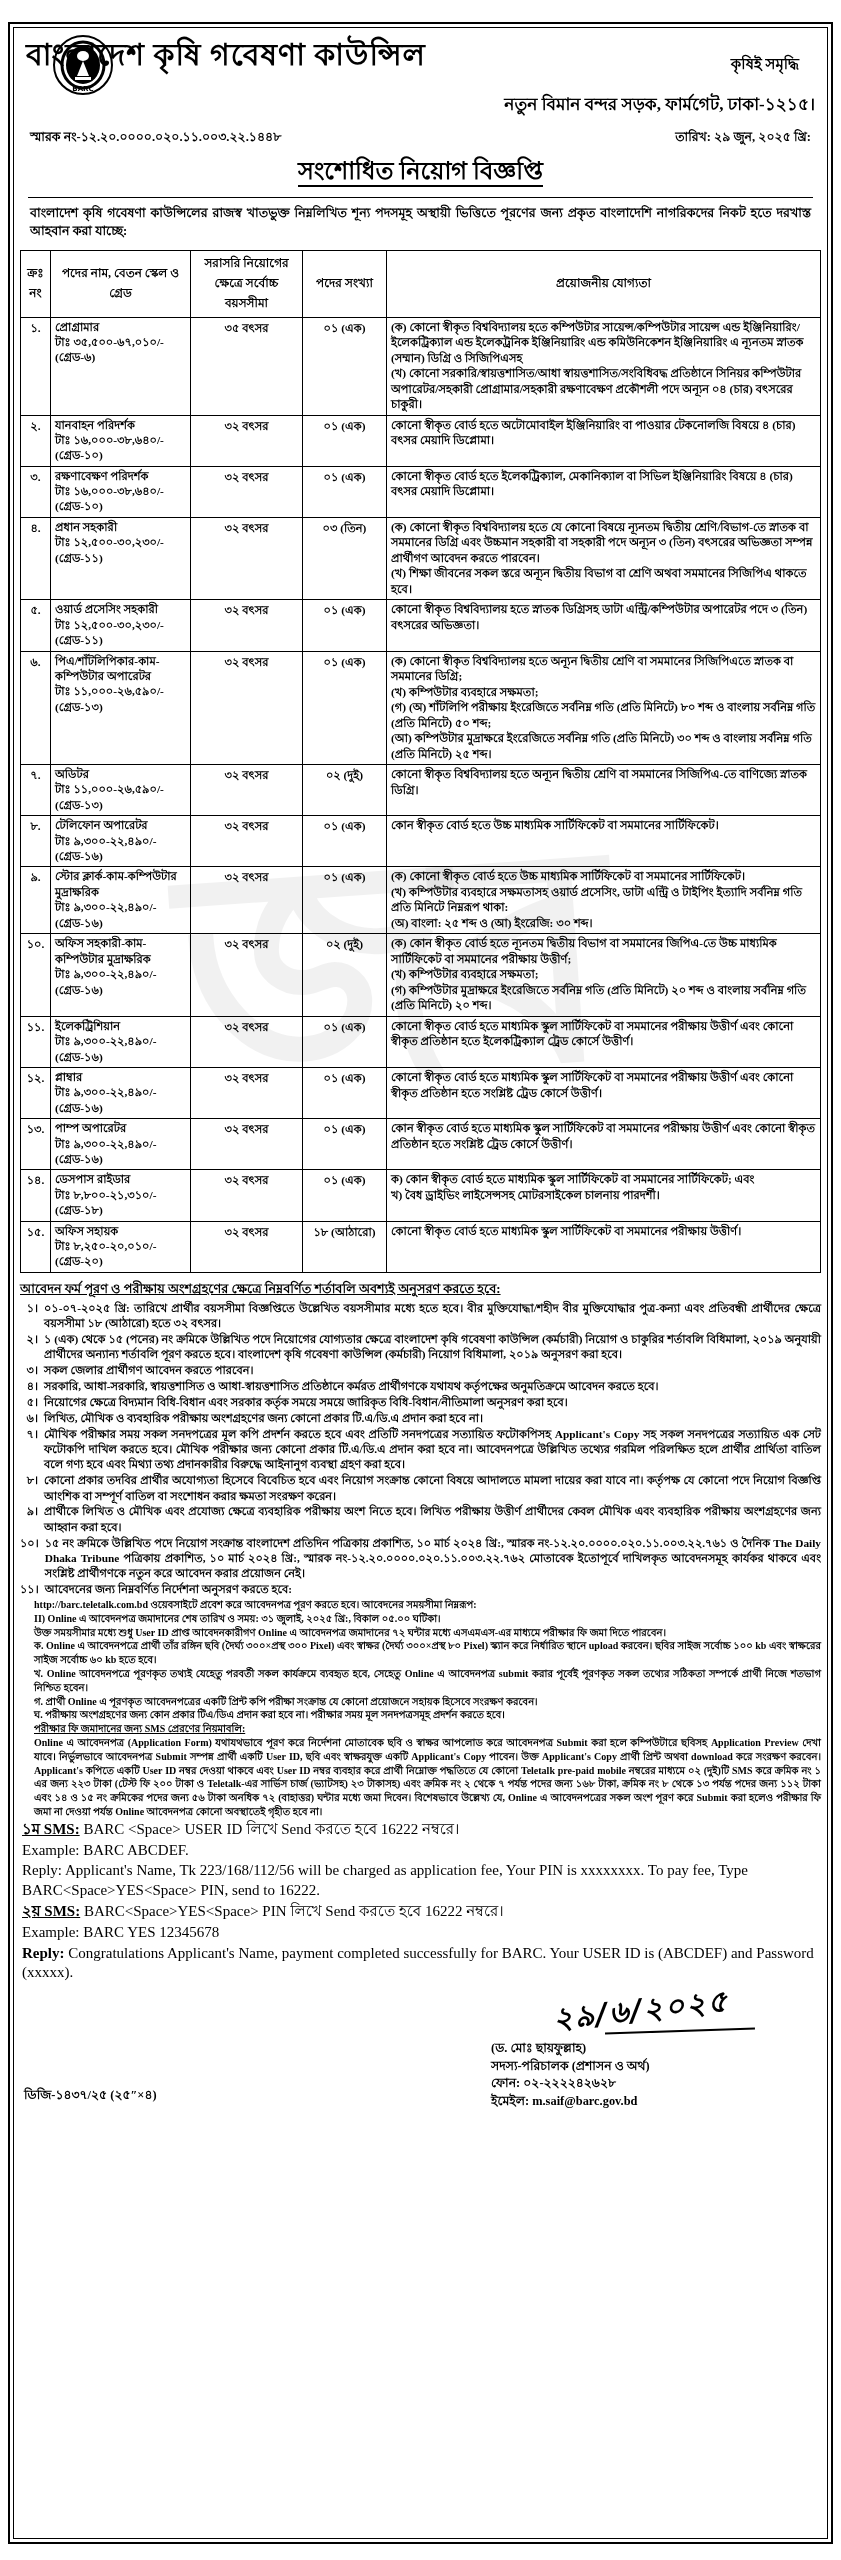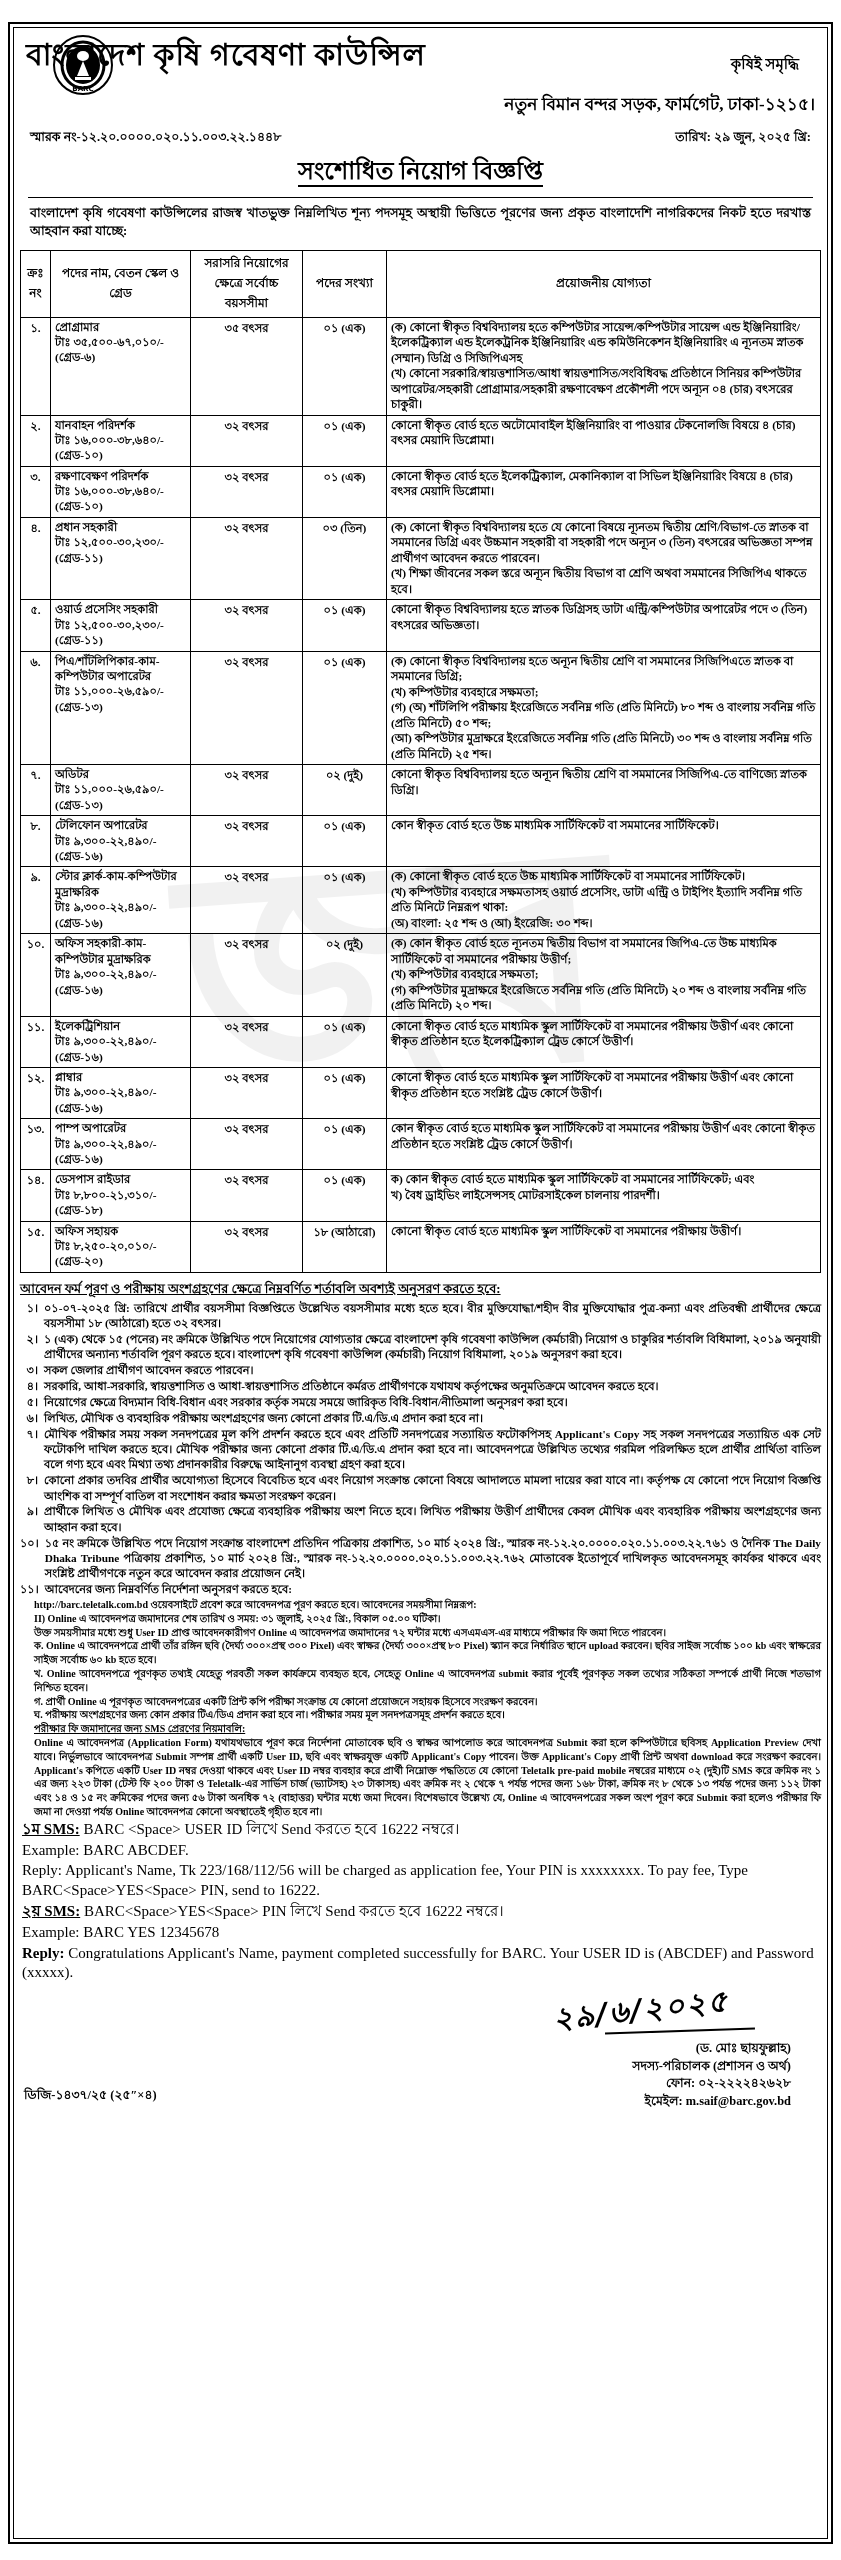--- a/index.html
+++ b/index.html
@@ -239,21 +239,21 @@
   .sig-underline {
     position: absolute;
     right: 70px; top: 46px;
     width: 150px;
     border-bottom: 2px solid #000;
     transform: rotate(-2deg);
   }
   .sig-block {
     position: absolute;
     right: 34px; top: 56px;
-    text-align: right;
+    text-align: left;
     font-size: 12.4px;
     font-weight: bold;
     line-height: 1.42;
     width: 300px;
   }
   .sig-block span { display: block; }
   .print-code {
     position: absolute;
     left: 8px; bottom: 10px;
     font-size: 12.4px;

